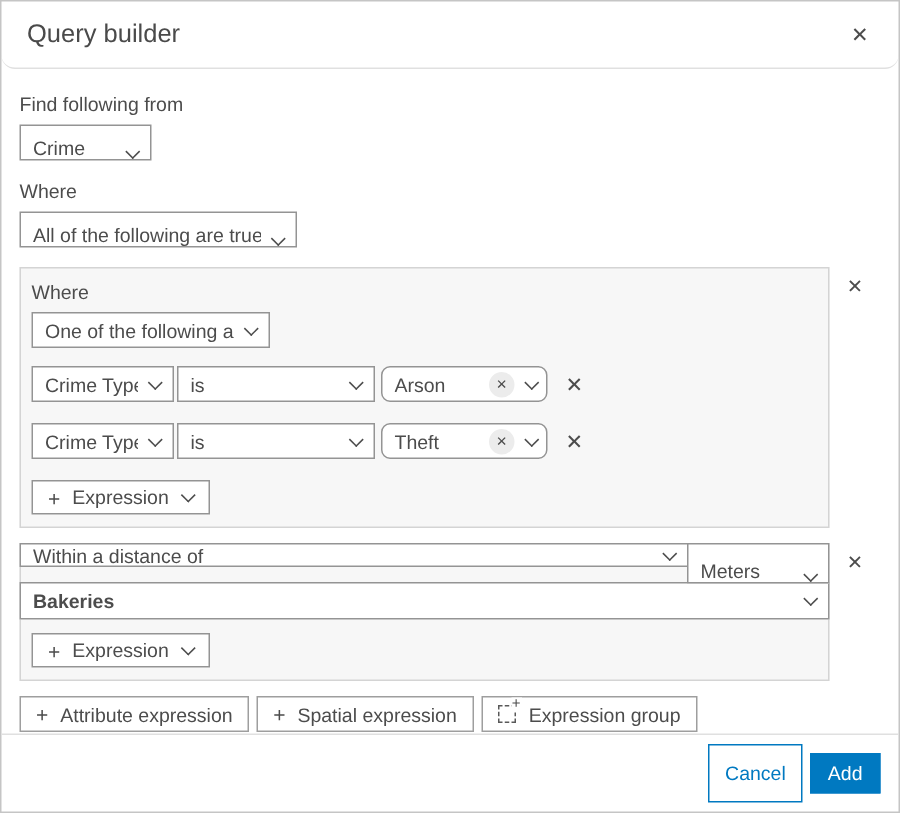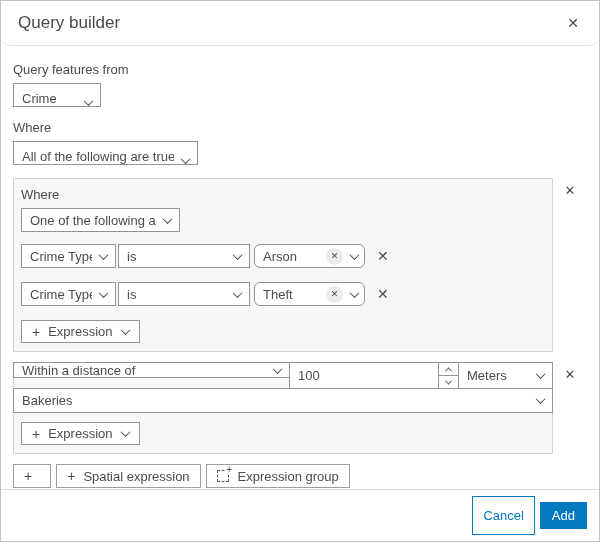--- a/index.html
+++ b/index.html
@@ -121,35 +121,35 @@
     height:27px; padding:0 11px; font-size:13px; cursor:pointer; font-family:inherit;
   }
   
   .w-crime { width:88px; }
   .w-match { width:185px; }
   .w-match2 { width:159px; }
   .w-field { width:95px; margin-right:2px; }
   .w-op { width:132px; margin-right:4px; }
   .w-val { width:111px; padding-right:6px;border-radius:6px; }
   .w-dist { flex:1; }
-  .w-unit { width:95px; flex:0 0 95px; }
+  .w-unit { width:95px; flex:0 0 95px;align-items:flex-end; }
 </style>
 </head>
 <body>
 
 <div class="dialog">
 
   <div class="header">
     <div class="title">Query builder</div>
     <button class="icon-btn">✕</button>
   </div>
 
   <div class="body">
 
-    <div class="lbl">Query features from</div>
+    <div class="lbl">Find following from</div>
     <div class="sel w-crime mb13">
       <span class="txt">Crime</span>
       <span class="chev"></span>
     </div>
 
     <div class="lbl">Where</div>
     <div class="sel w-match mb13">
       <span class="txt">All of the following are true</span>
       <span class="chev"></span>
     </div>
@@ -207,56 +207,46 @@
       </div>
     </div>
 
     <div class="group-row">
       <div class="panel g2-panel">
         <div class="g2-top">
           <div class="sel w-dist" style="margin:-1px 0 0 -1px; height:16px;">
             <span class="txt">Within a distance of</span>
             <span class="chev"></span>
           </div>
-          <div class="num-wrap" style="margin-top:-1px;">
-            <input class="num-input" type="text" value="100" style="">
-            <div class="spinner">
-              <div class="spin-btn up">
-                  <span class="chev-s up"></span>
-                </div>
-              <div class="spin-btn">
-                  <span class="chev-s down"></span>
-                </div>
-            </div>
-          </div>
           <div class="sel w-unit" style="margin:-1px -1px 0 -1px; height:27px;">
             <span class="txt">Meters</span>
             <span class="chev"></span>
           </div>
         </div>
-        <div class="sel g2-bakeries" style="margin-left:-1px; margin-right:-1px;">
+        <div class="sel g2-bakeries" style="margin-left:-1px; margin-right:-1px;font-weight:bold;">
           <span class="txt">Bakeries</span>
           <span class="chev"></span>
         </div>
         <div class="g2-inner">
           <button class="btn-outline">
             <span class="plus">+</span>
             <span>Expression</span>
             <span class="chev"></span>
           </button>
         </div>
       </div>
       <div class="x-col">
         <button class="icon-btn">✕</button>
       </div>
     </div>
 
     <div class="actions-row">
       <button class="btn-outline">
         <span class="plus">+</span>
+        <span>Attribute expression</span>
       </button>
       <button class="btn-outline">
         <span class="plus">+</span>
         <span>Spatial expression</span>
       </button>
       <button class="btn-outline">
         <span class="eg-icon">
           <span class="eg-plus">+</span>
         </span>
         <span>Expression group</span>

